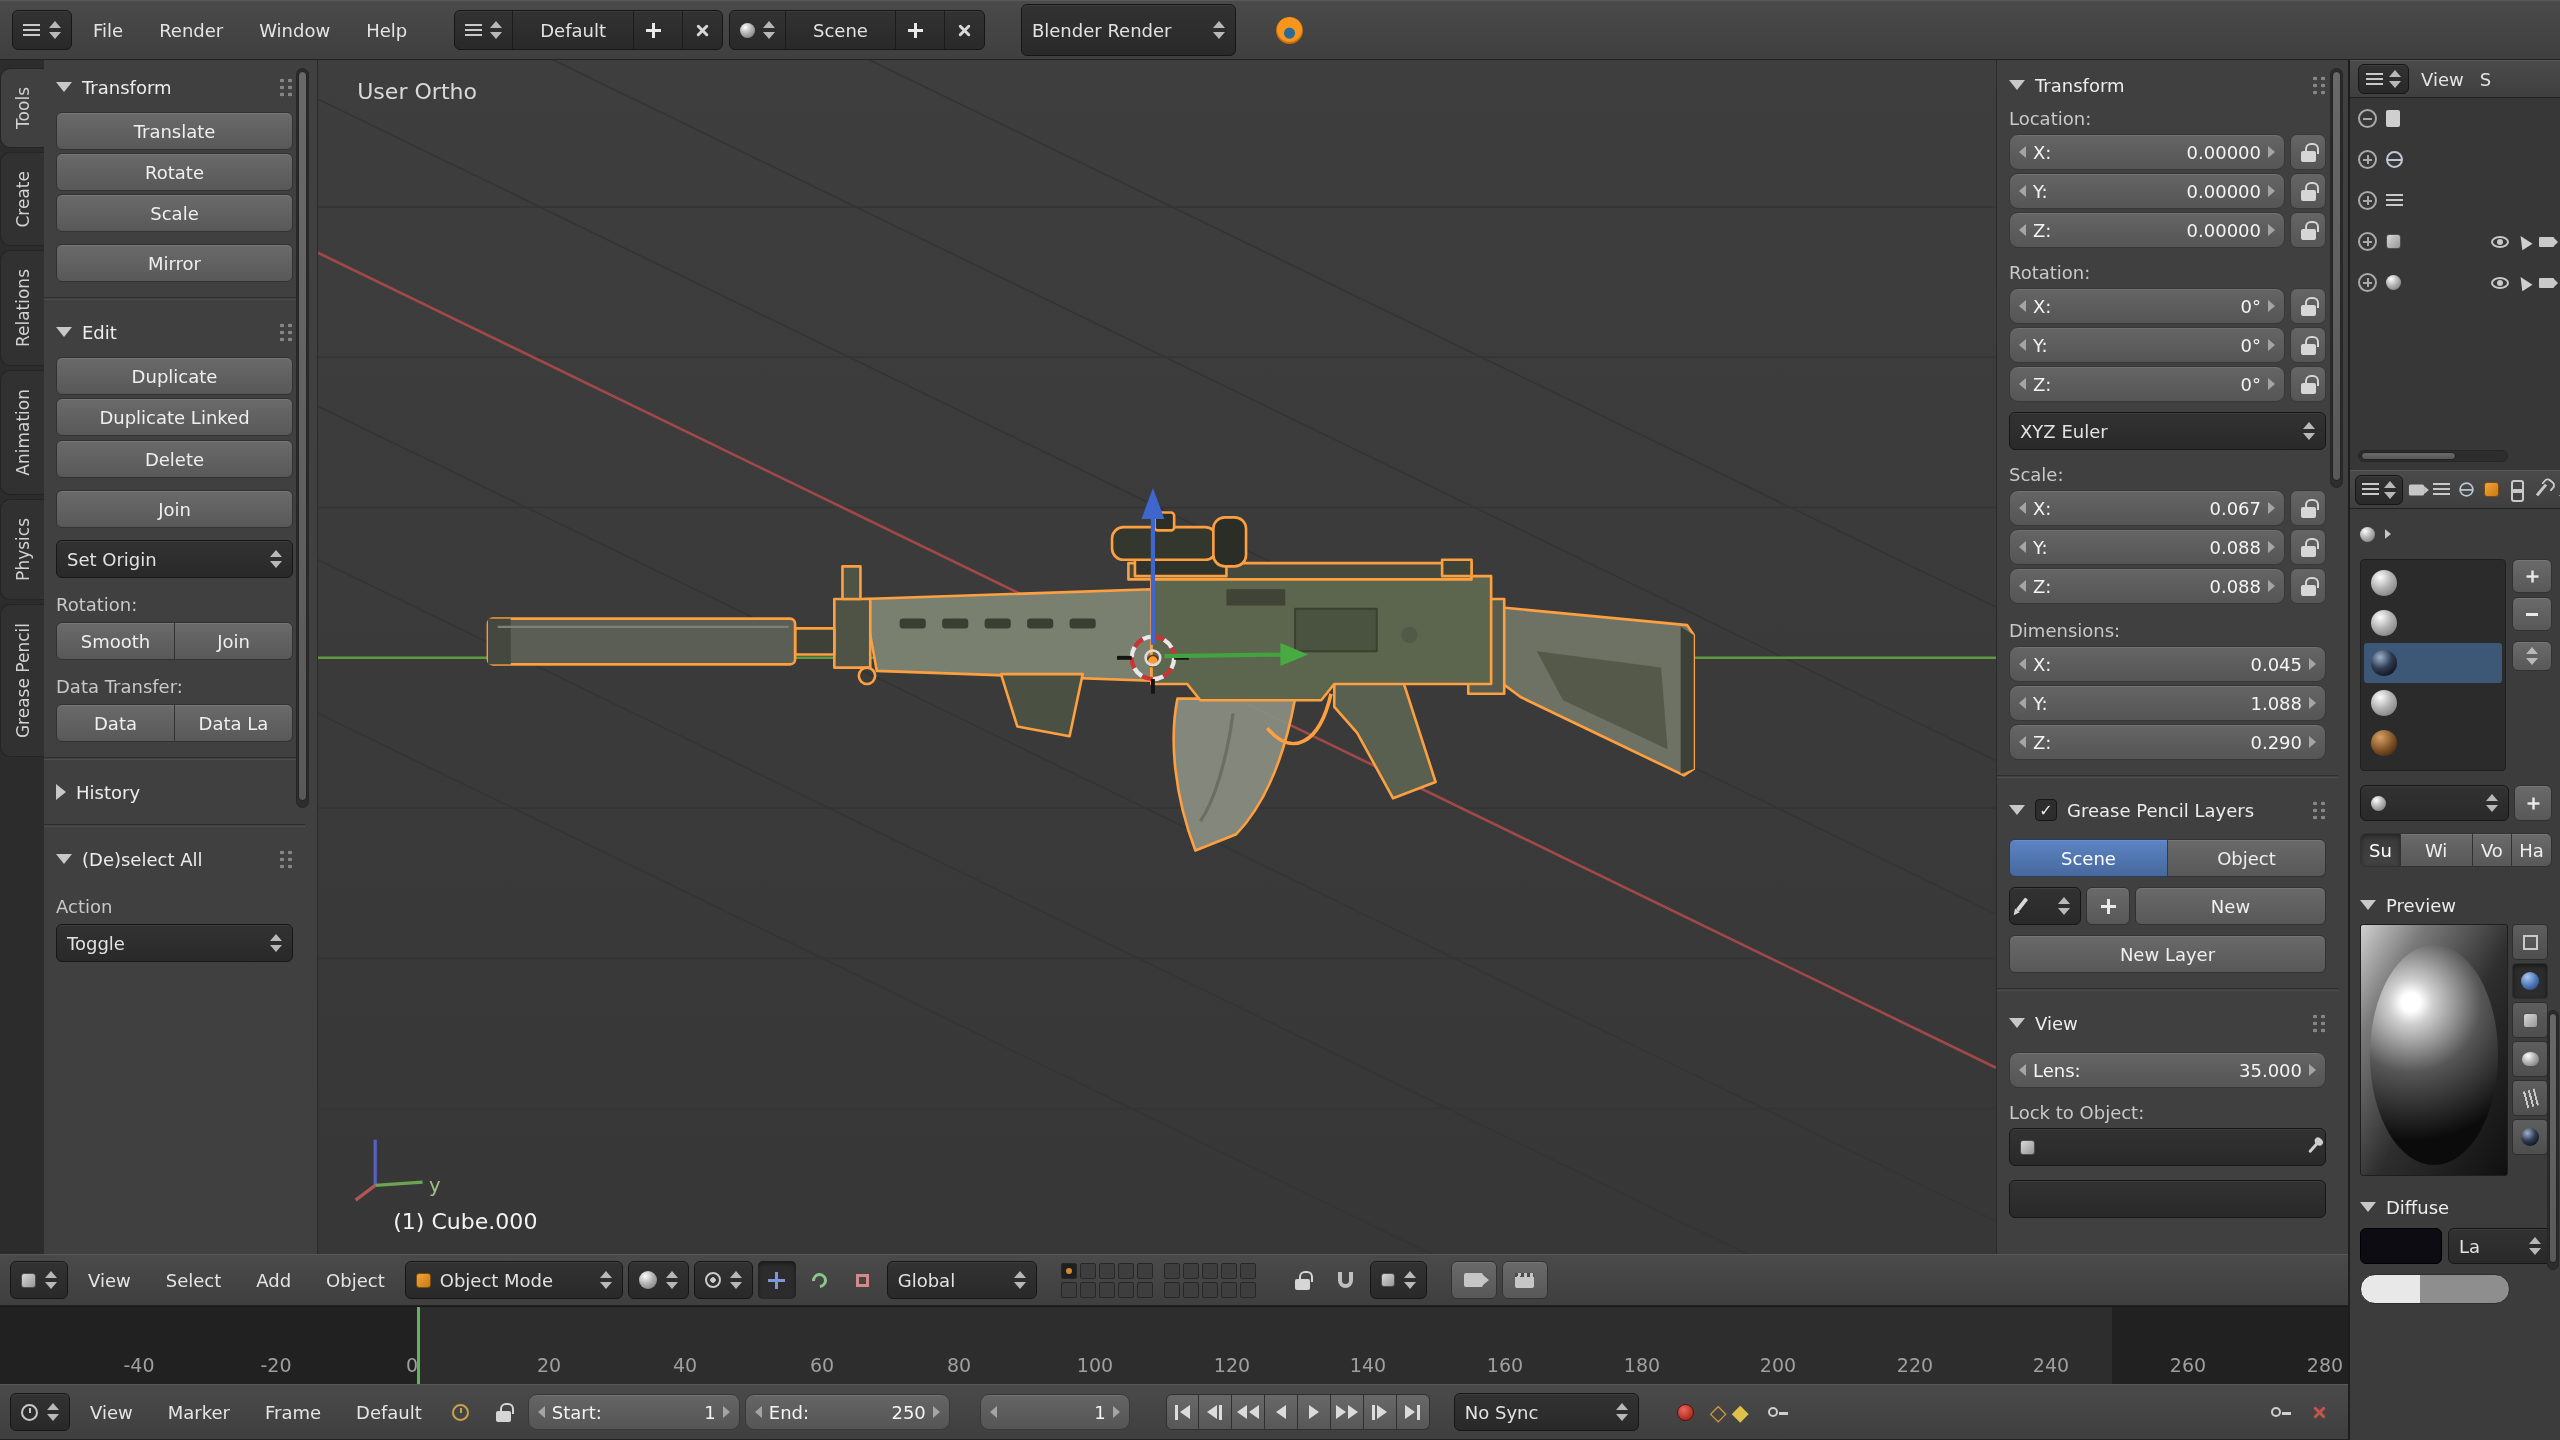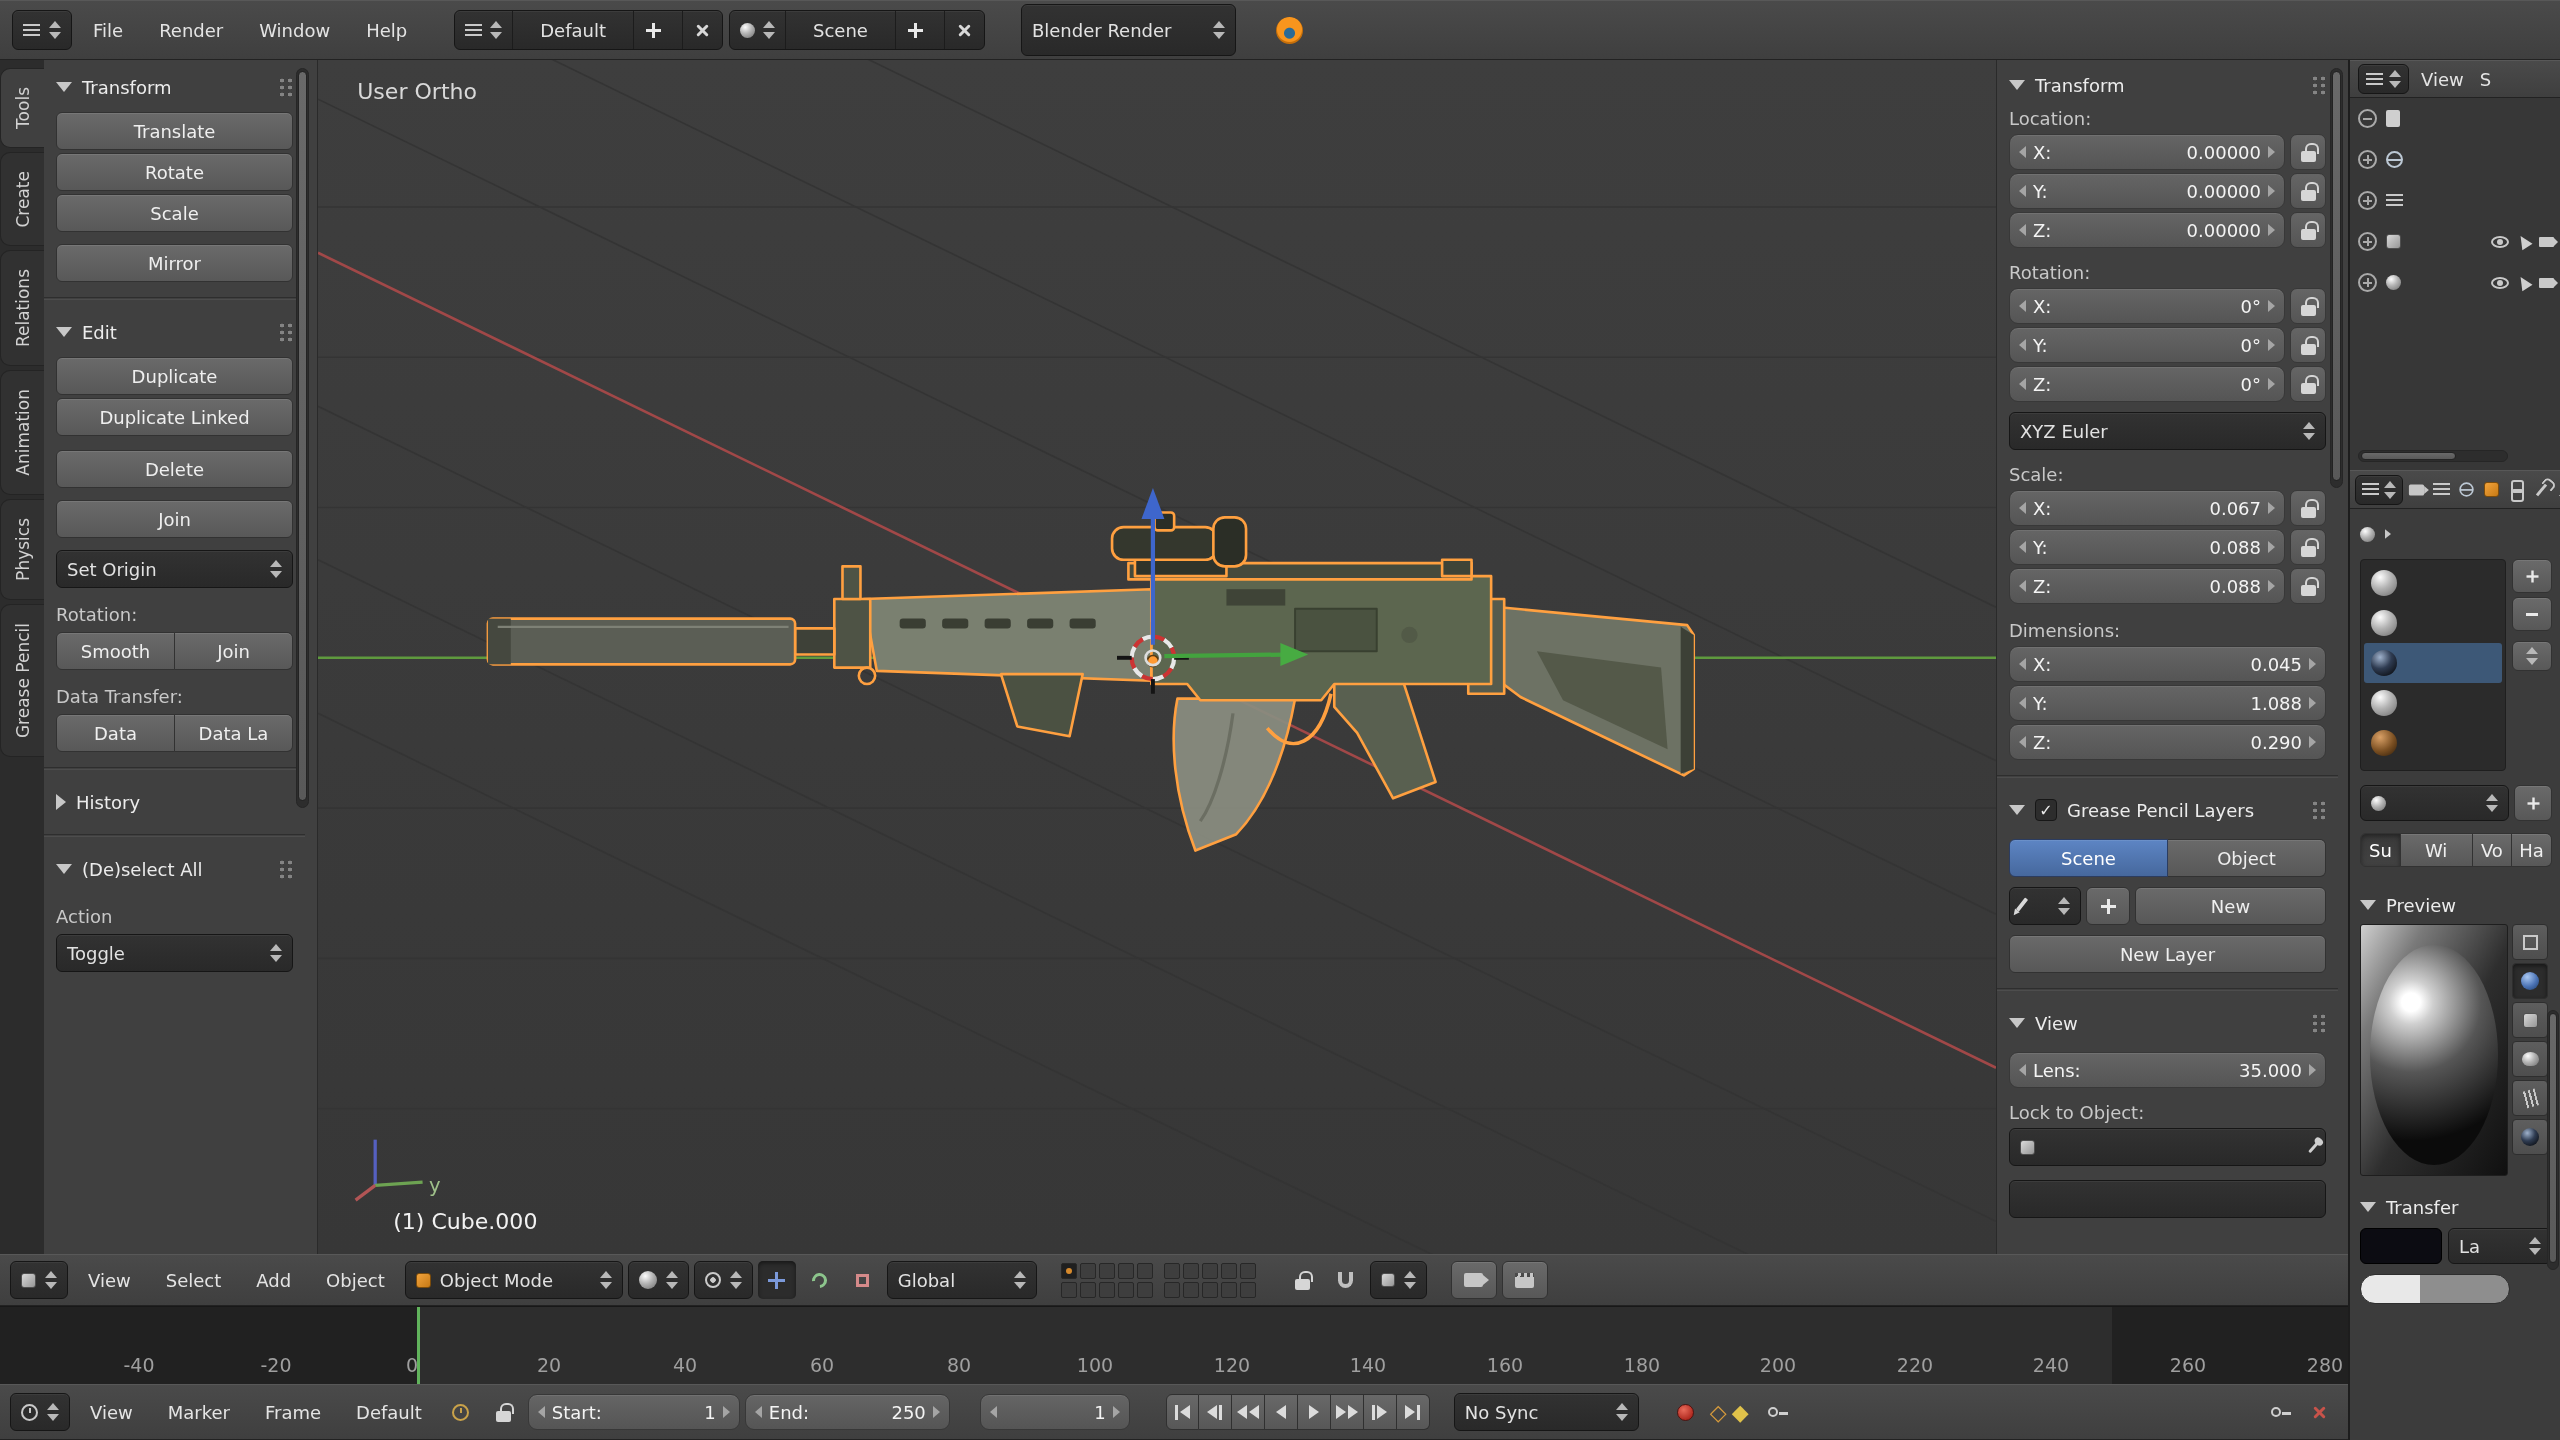--- a/index.html
+++ b/index.html
@@ -222,21 +222,21 @@
       <div class="btn" style="margin-top:3px">Scale</div>
       <div class="btn" style="margin-top:12px">Mirror</div>
       <div class="sep"></div>
       <div class="phdr">
           <span class="t-d"></span>
           <span>Edit</span>
           <span class="dots"></span>
         </div>
       <div class="btn" style="margin-top:8px">Duplicate</div>
       <div class="btn" style="margin-top:3px">Duplicate Linked</div>
-      <div class="btn" style="margin-top:14px">Delete</div>
+      <div class="btn" style="margin-top:4px">Delete</div>
       <div class="btn" style="margin-top:12px">Join</div>
       <div class="dd" style="margin-top:12px">
           <span>Set Origin</span>
           <span class="ud" style="margin-left:auto">
             <i class="u"></i>
             <i class="d"></i>
           </span>
         </div>
       <div class="plabel" style="margin-top:10px">Rotation:</div>
       <div class="seg" style="margin-top:4px">
@@ -913,21 +913,21 @@
             <div class="pvb">
                 <span class="i i-lines" style="transform:rotate(75deg)"></span>
               </div>
             <div class="pvb">
                 <span class="i i-sphere dark"></span>
               </div>
           </div>
         </div>
         <div class="phdr" style="margin-top:14px">
             <span class="t-d"></span>
-            <span>Transfer</span>
+            <span>Diffuse</span>
           </div>
         <div class="flex" style="margin-top:4px;gap:6px">
           <div style="width:82px;height:36px;background:#0c0c12;border:1px solid #000;border-radius:6px"></div>
           <div class="dd" style="flex:1;height:36px">
               <span>La</span>
               <span class="ud" style="margin-left:auto">
                 <i class="u"></i>
                 <i class="d"></i>
               </span>
             </div>

